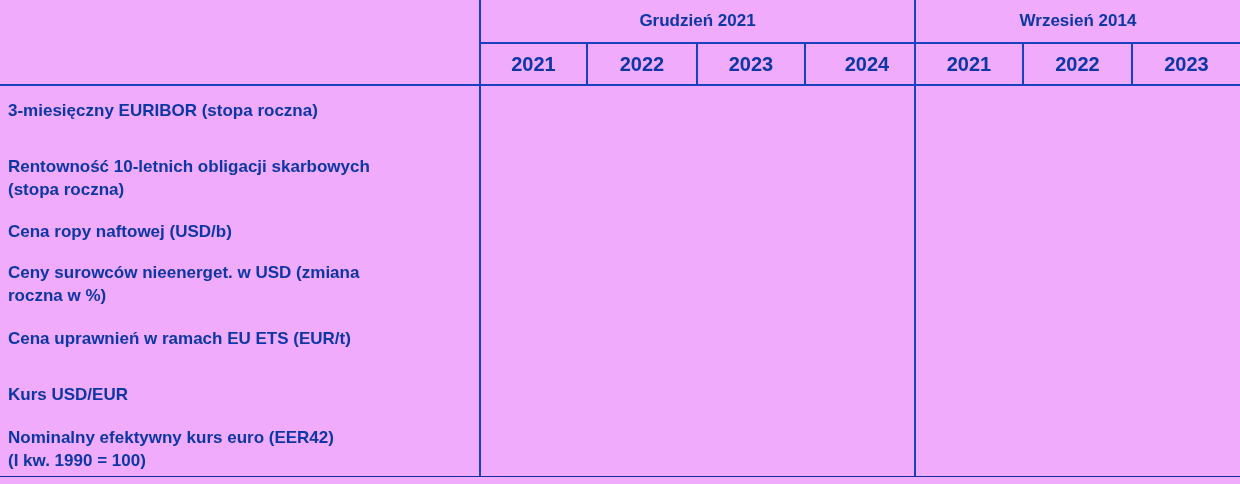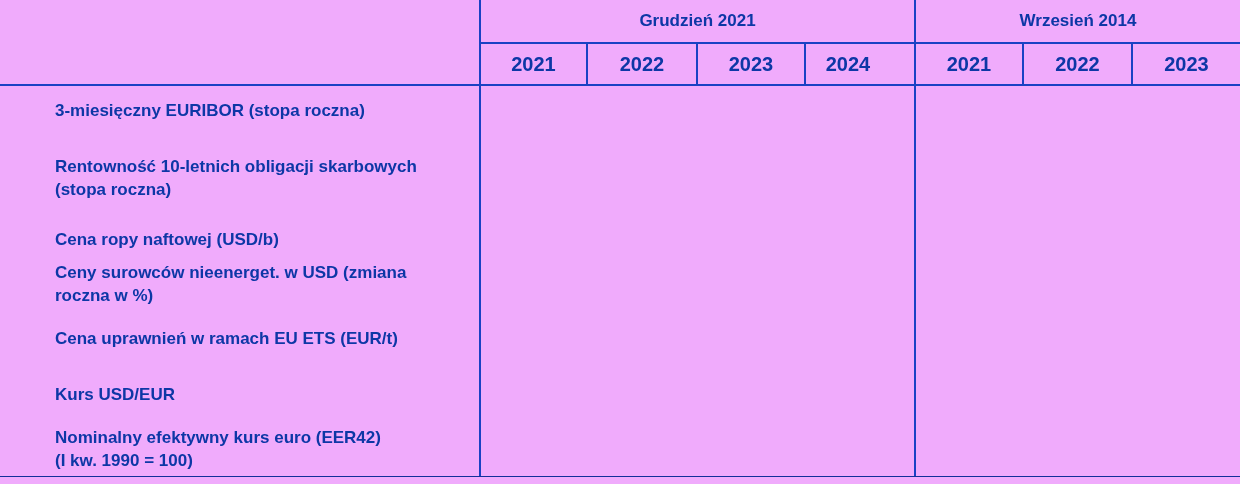--- a/index.html
+++ b/index.html
@@ -58,37 +58,36 @@
     top: 44px;
     height: 40px;
     display: flex;
     align-items: center;
     justify-content: center;
     font-size: 20px;
   }
   .yc-d0 { left: 481px;  width: 105px; }
   .yc-d1 { left: 588px;  width: 108px; }
   .yc-d2 { left: 698px;  width: 106px; }
-  .yc-d3 { left: 794px;  width: 108px; }
+  .yc-d3 { left: 813px;  width: 108px; }
   .yc-s0 { left: 916px;  width: 106px; }
   .yc-s1 { left: 1024px; width: 107px; }
   .yc-s2 { left: 1133px; width: 107px; }
   
   .row-label {
     position: absolute;
     left: 8px;
     width: 462px;
     font-size: 17px;
     line-height: 23px;
     white-space: pre-line;
-    margin-left: 47px;
   }
   .r0 { top: 99px; }
   .r1 { top: 155px; }
-  .r2 { top: 228px; }
+  .r2 { top: 220px; }
   .r3 { top: 261px; }
   .r4 { top: 327px; }
   .r5 { top: 383px; }
   .r6 { top: 426px; }
 </style>
 </head>
 <body>
 
 <div class="table-canvas">
 

